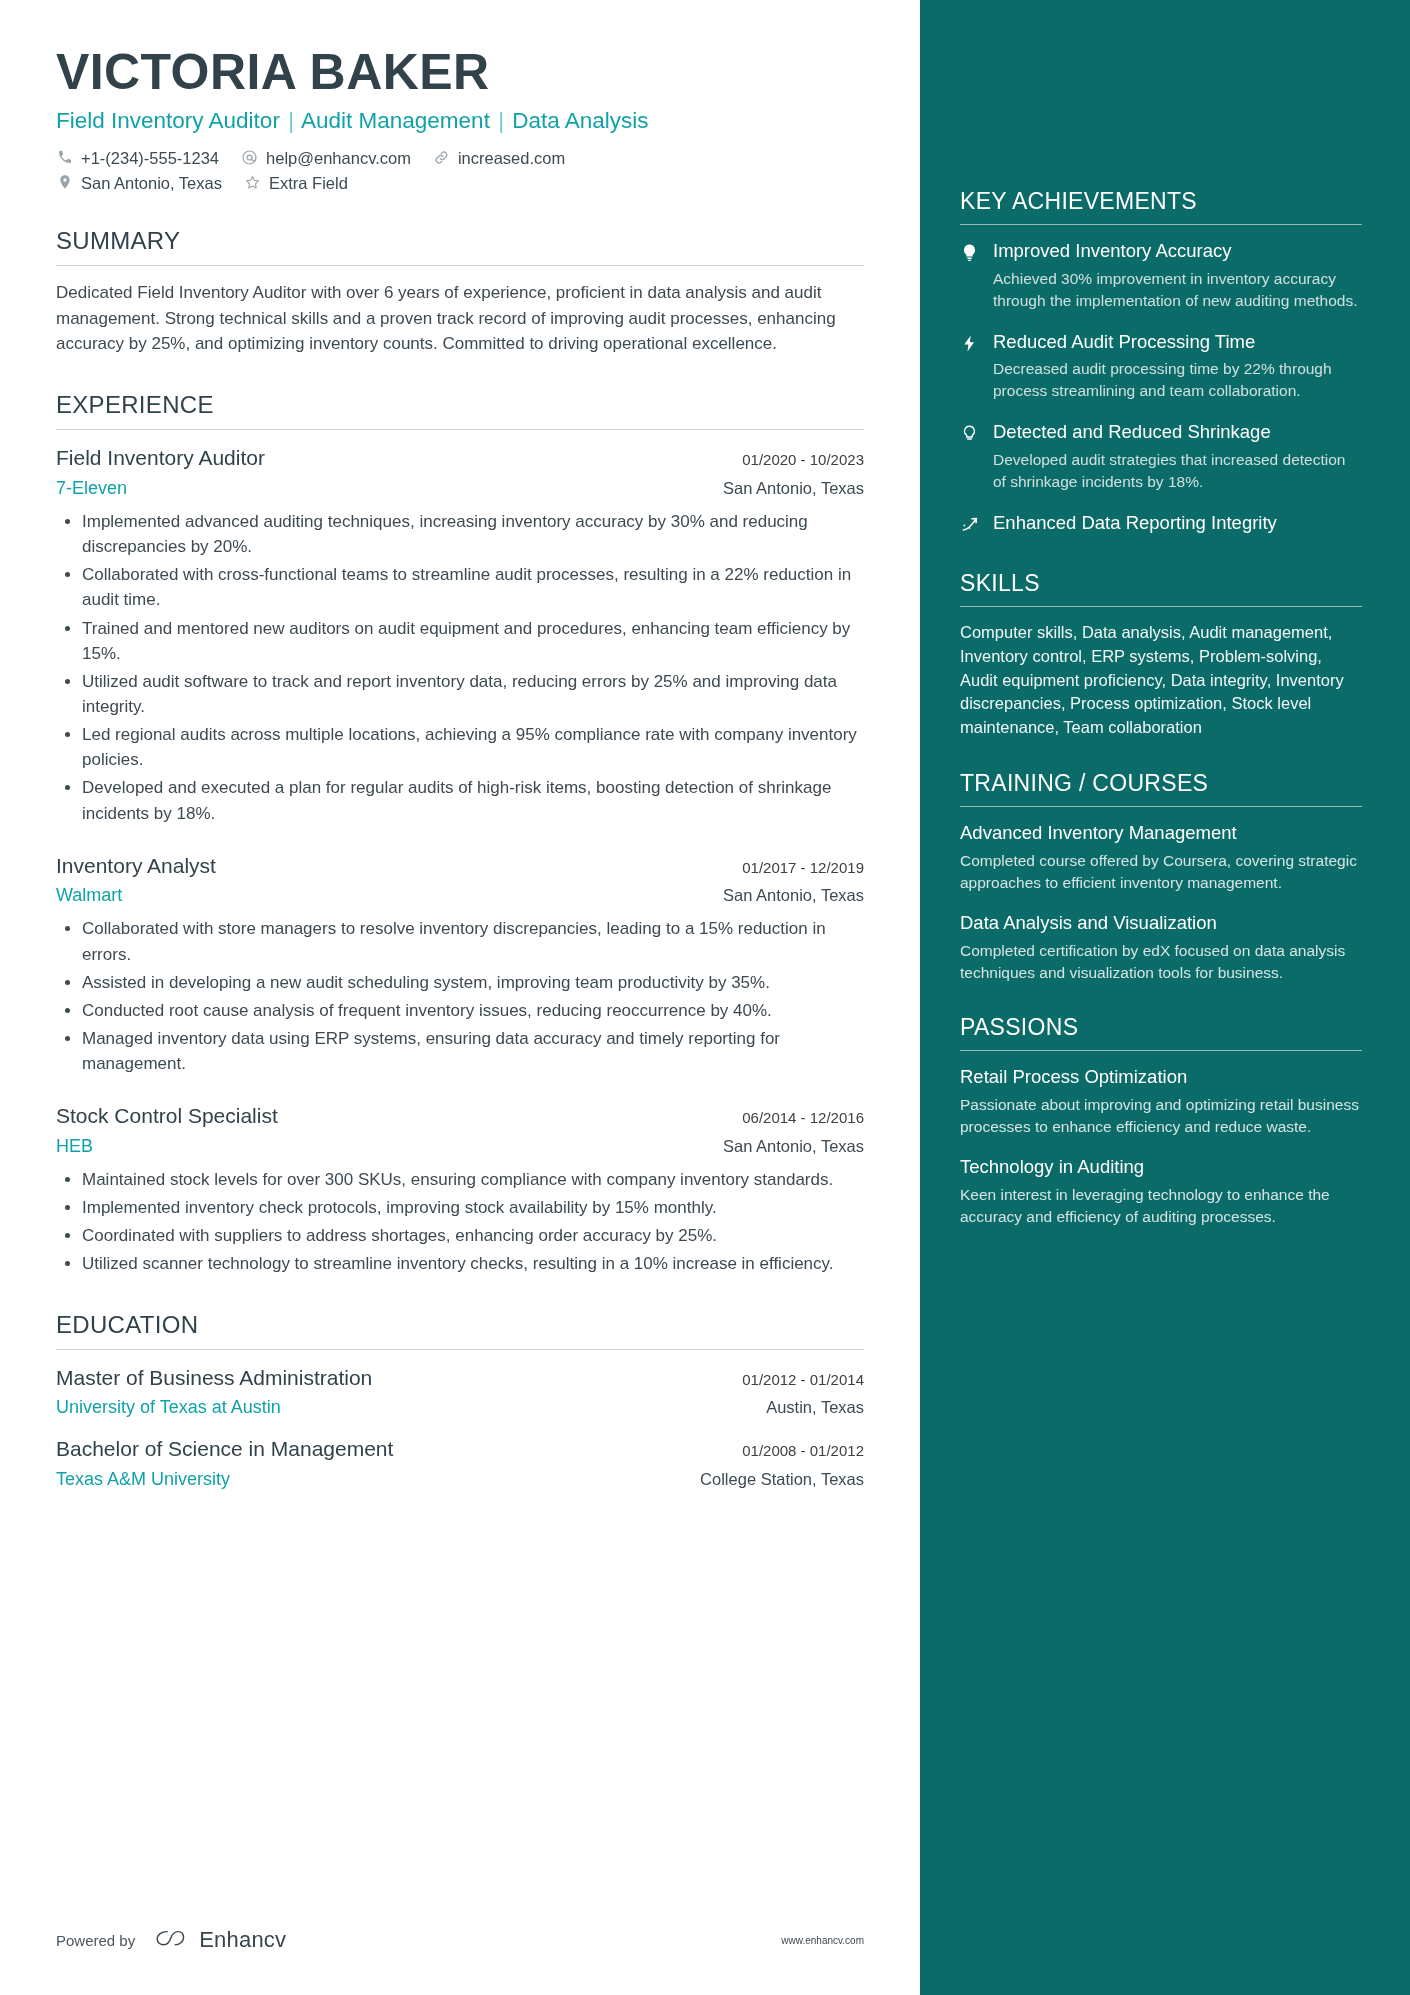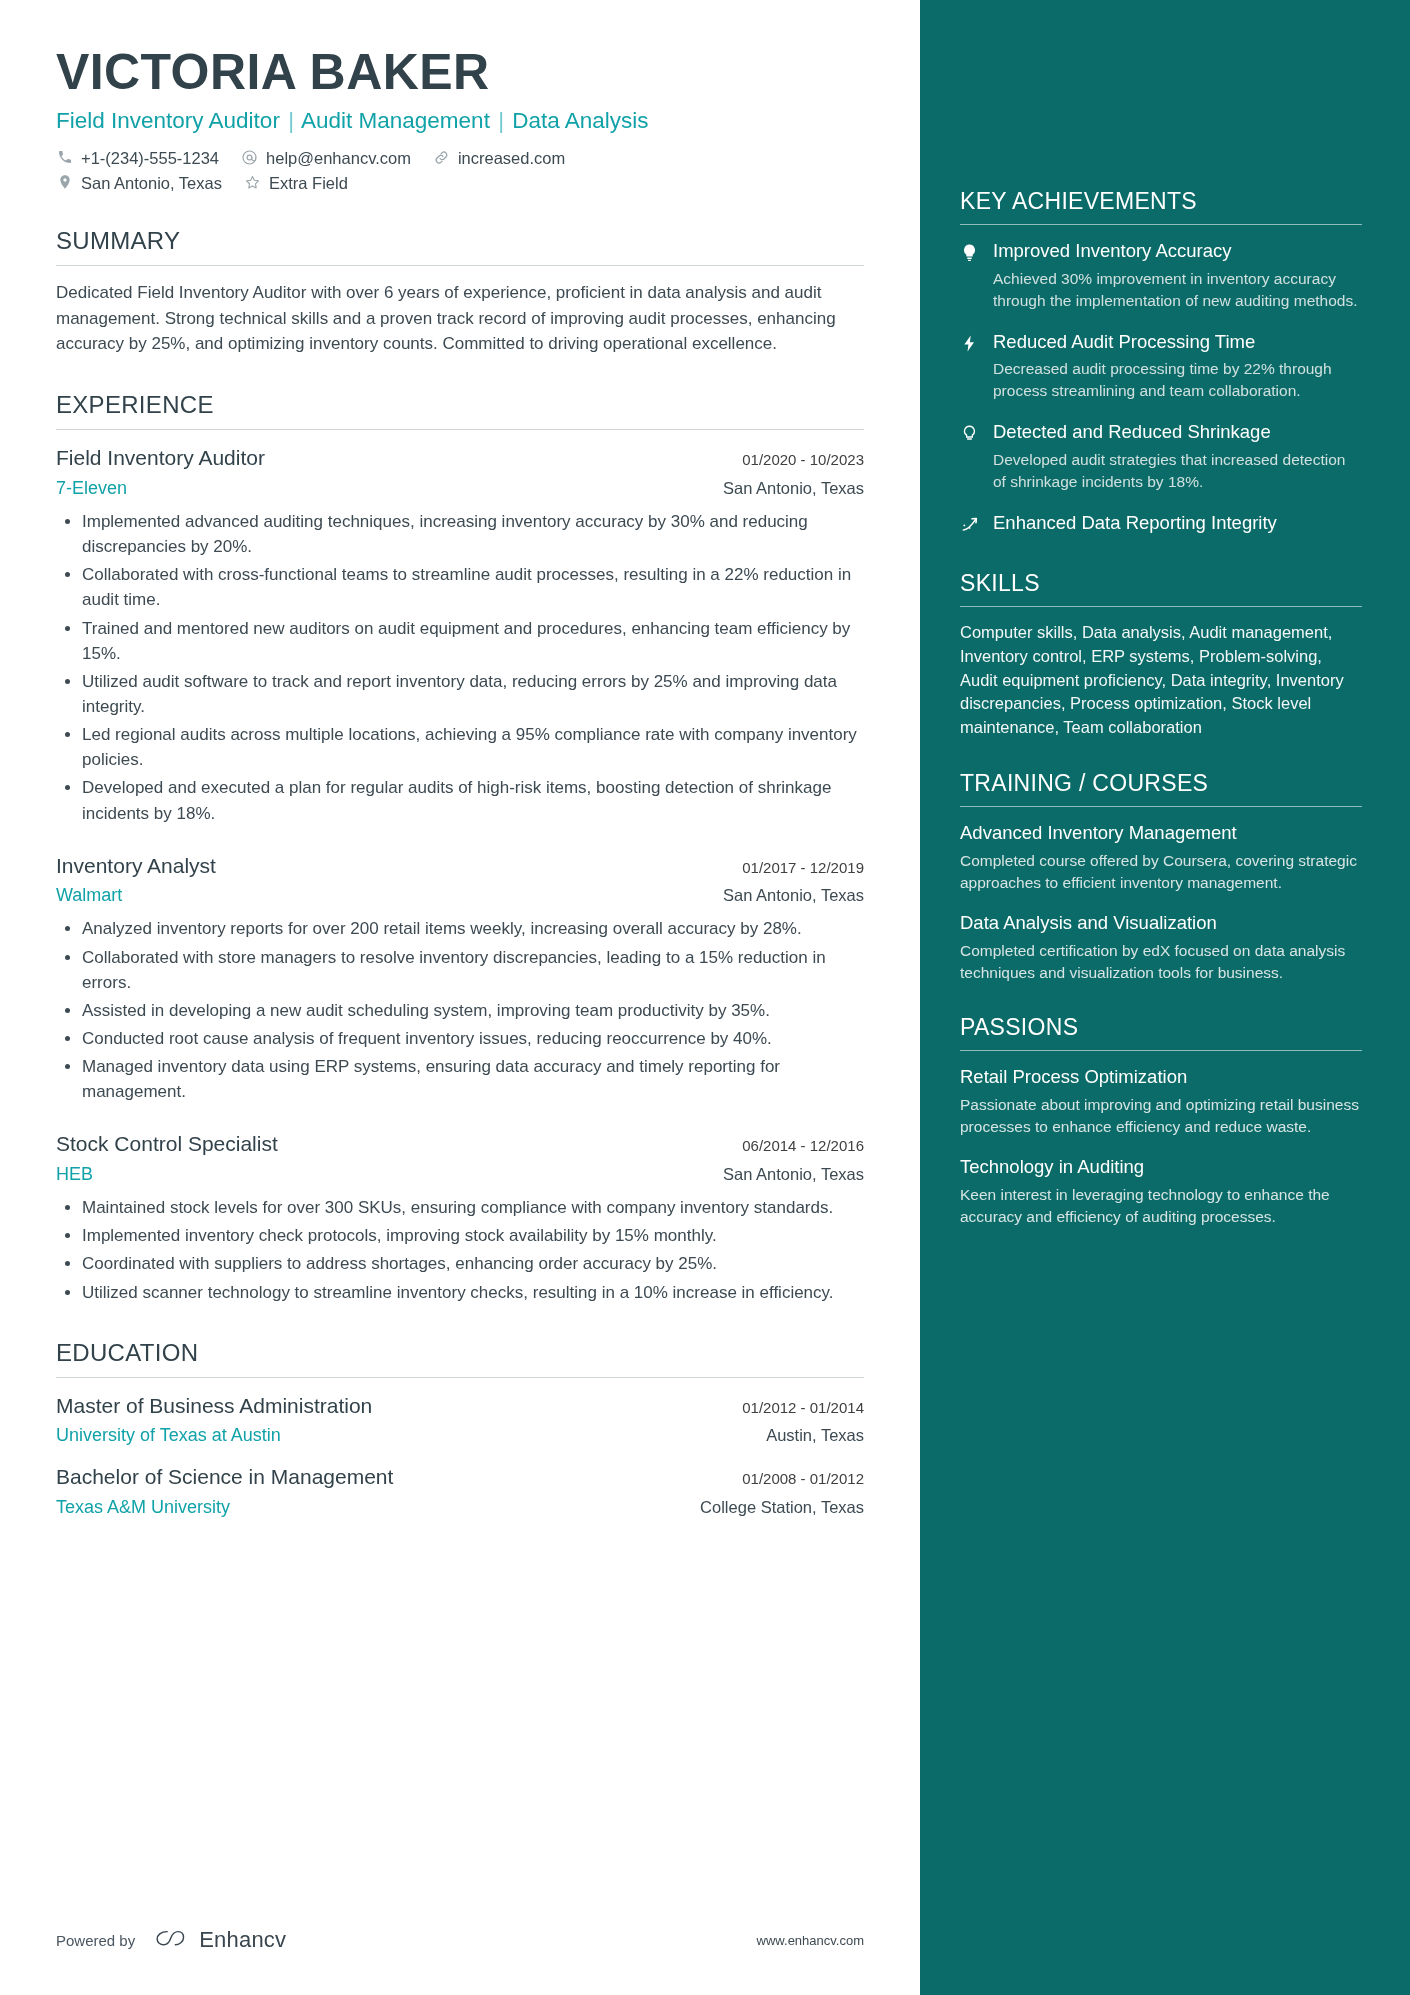--- a/index.html
+++ b/index.html
@@ -181,21 +181,21 @@
     display: flex;
     align-items: center;
     gap: 10px;
   }
   .brand-word {
     font-size: 22px;
     color: #39464f;
     letter-spacing: 0.2px;
   }
   .site {
-    font-size: 13px;
+    font-size: 10px;
     color: #3d4a52;
   }
 
   
   .right-col {
     width: 490px;
     background: #0b6b68;
     color: #ffffff;
     padding: 188px 48px 0 40px;
   }
@@ -371,21 +371,20 @@
       <div class="entry">
         <div class="entry-row">
           <div class="entry-title">Inventory Analyst</div>
           <div class="entry-date">01/2017 - 12/2019</div>
         </div>
         <div class="entry-row2">
           <div class="entry-org">Walmart</div>
           <div class="entry-loc">San Antonio, Texas</div>
         </div>
         <ul class="bullets">
-          <li>Analyzed inventory reports for over 200 retail items weekly, increasing overall accuracy by 28%.</li>
           <li>Collaborated with store managers to resolve inventory discrepancies, leading to a 15% reduction in errors.</li>
           <li>Assisted in developing a new audit scheduling system, improving team productivity by 35%.</li>
           <li>Conducted root cause analysis of frequent inventory issues, reducing reoccurrence by 40%.</li>
           <li>Managed inventory data using ERP systems, ensuring data accuracy and timely reporting for management.</li>
         </ul>
       </div>
 
       <div class="entry">
         <div class="entry-row">
           <div class="entry-title">Stock Control Specialist</div>

